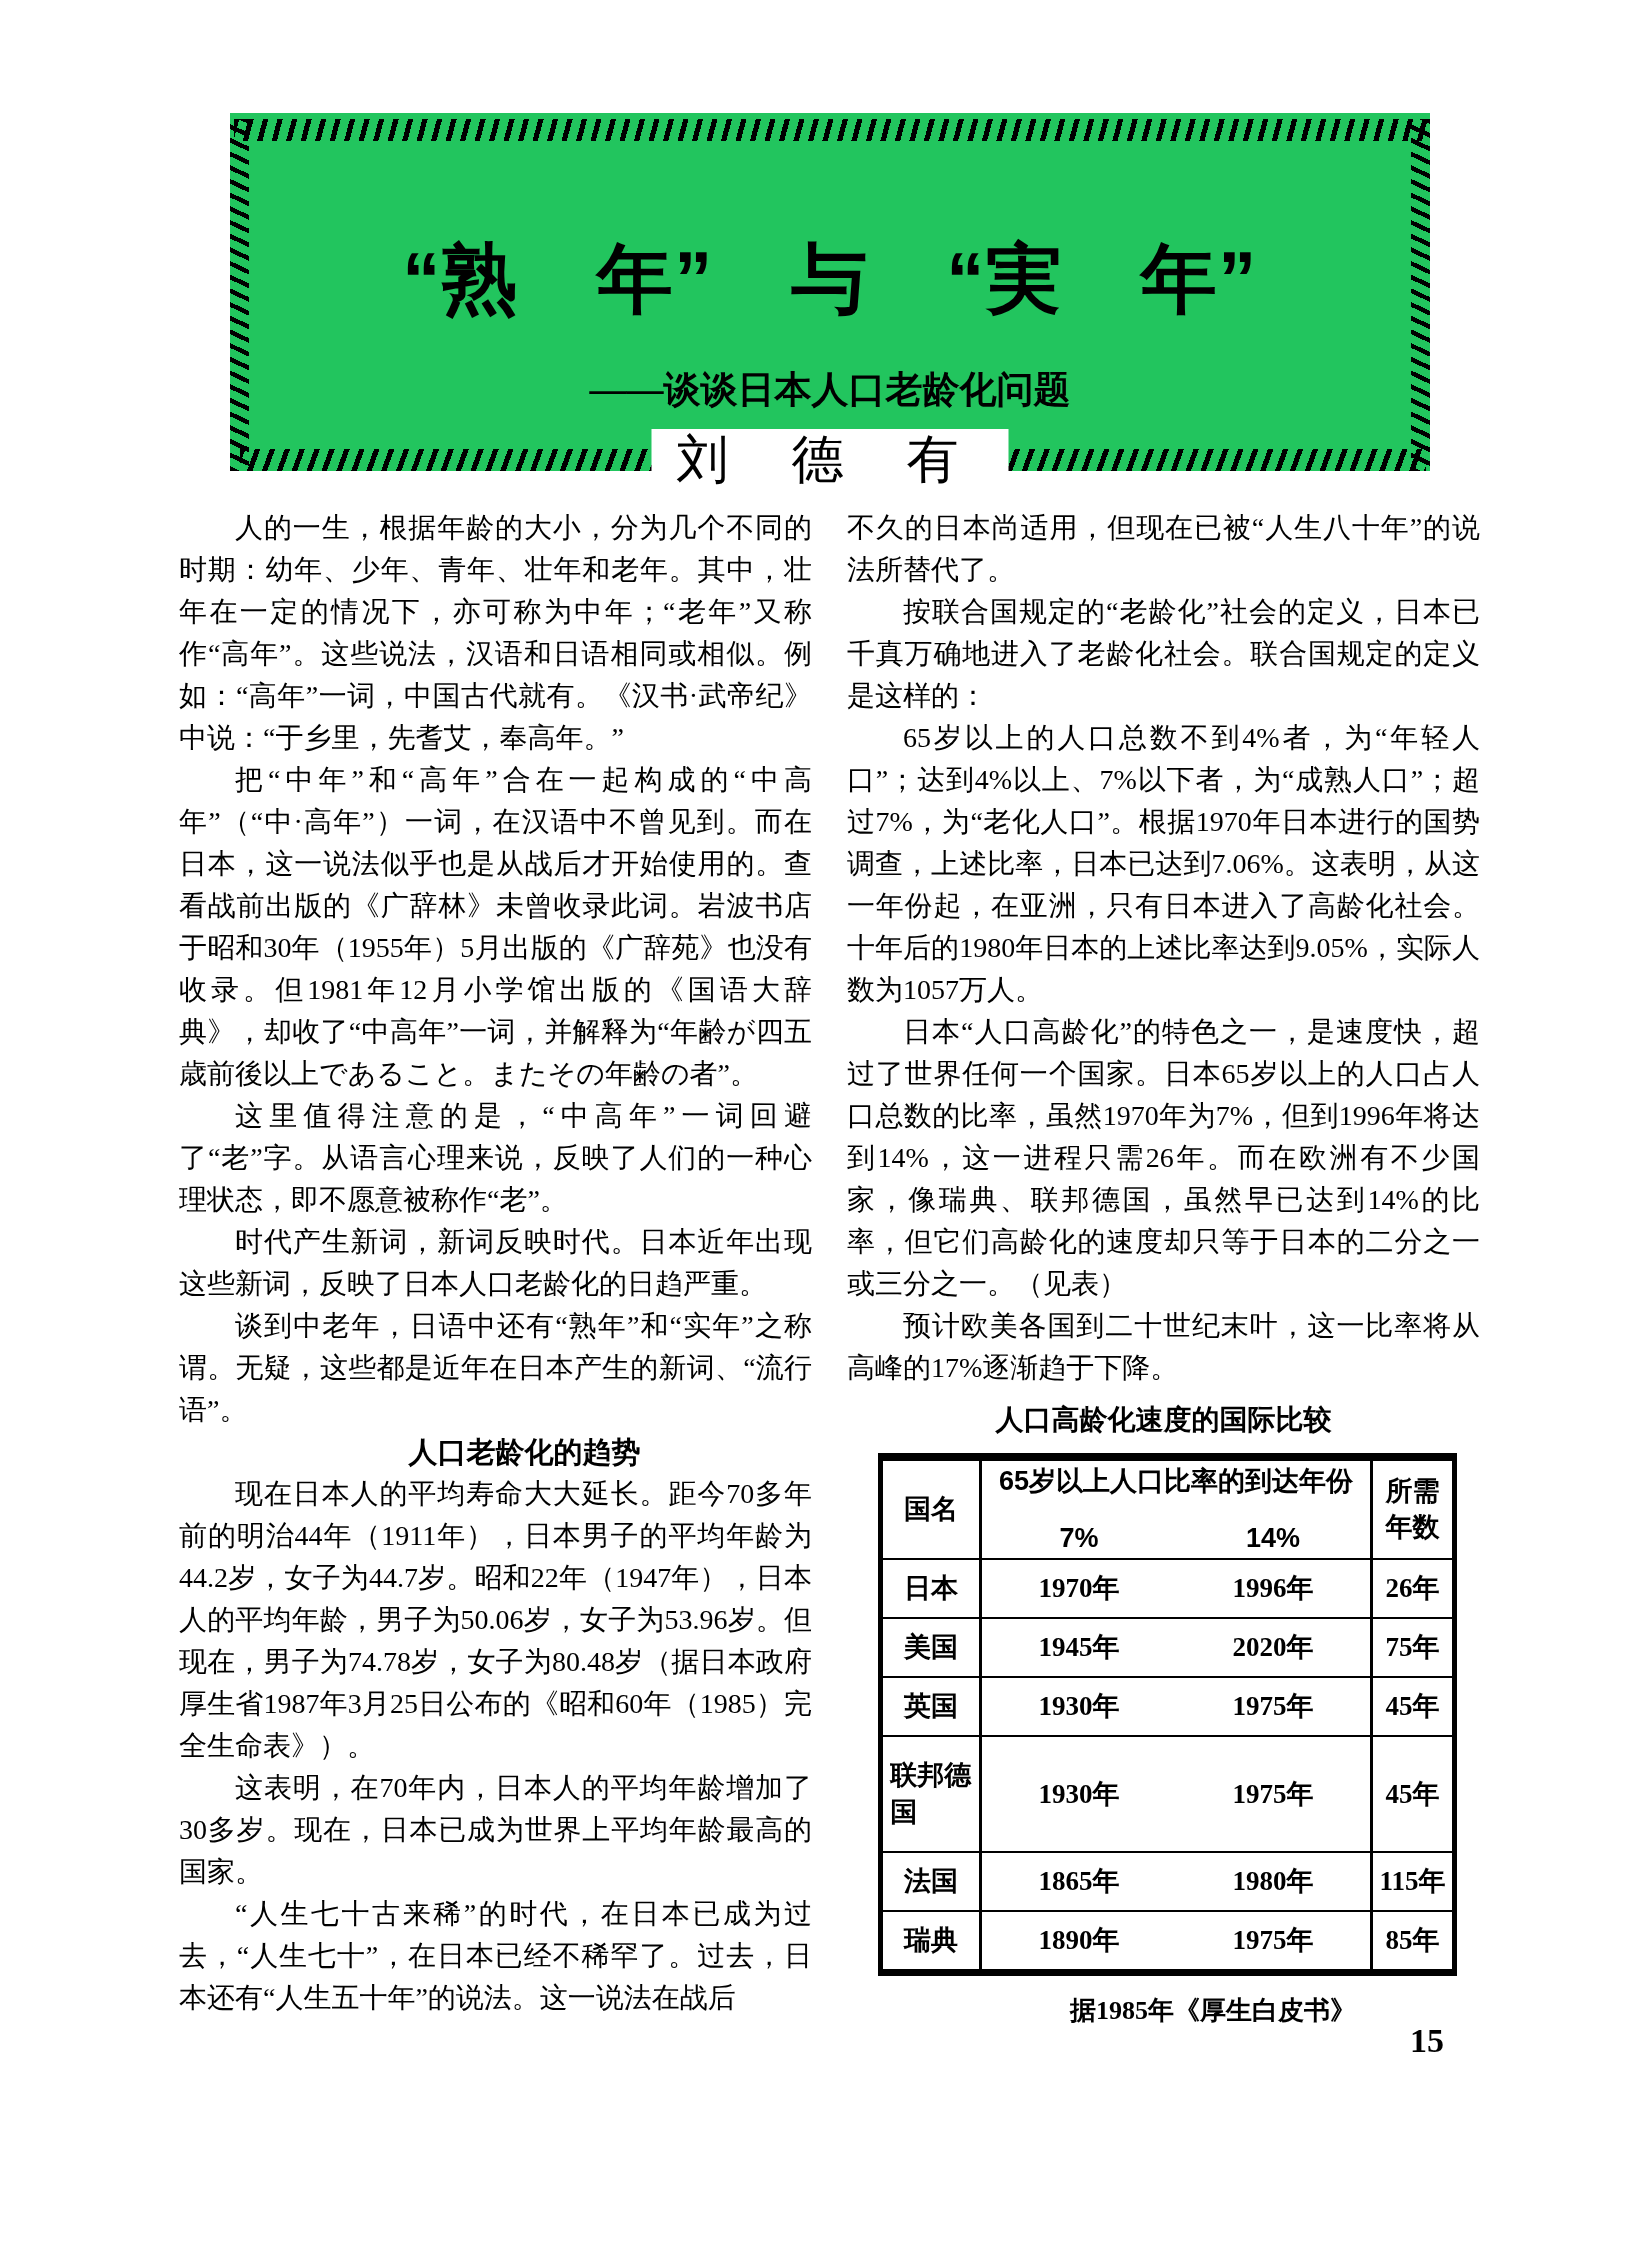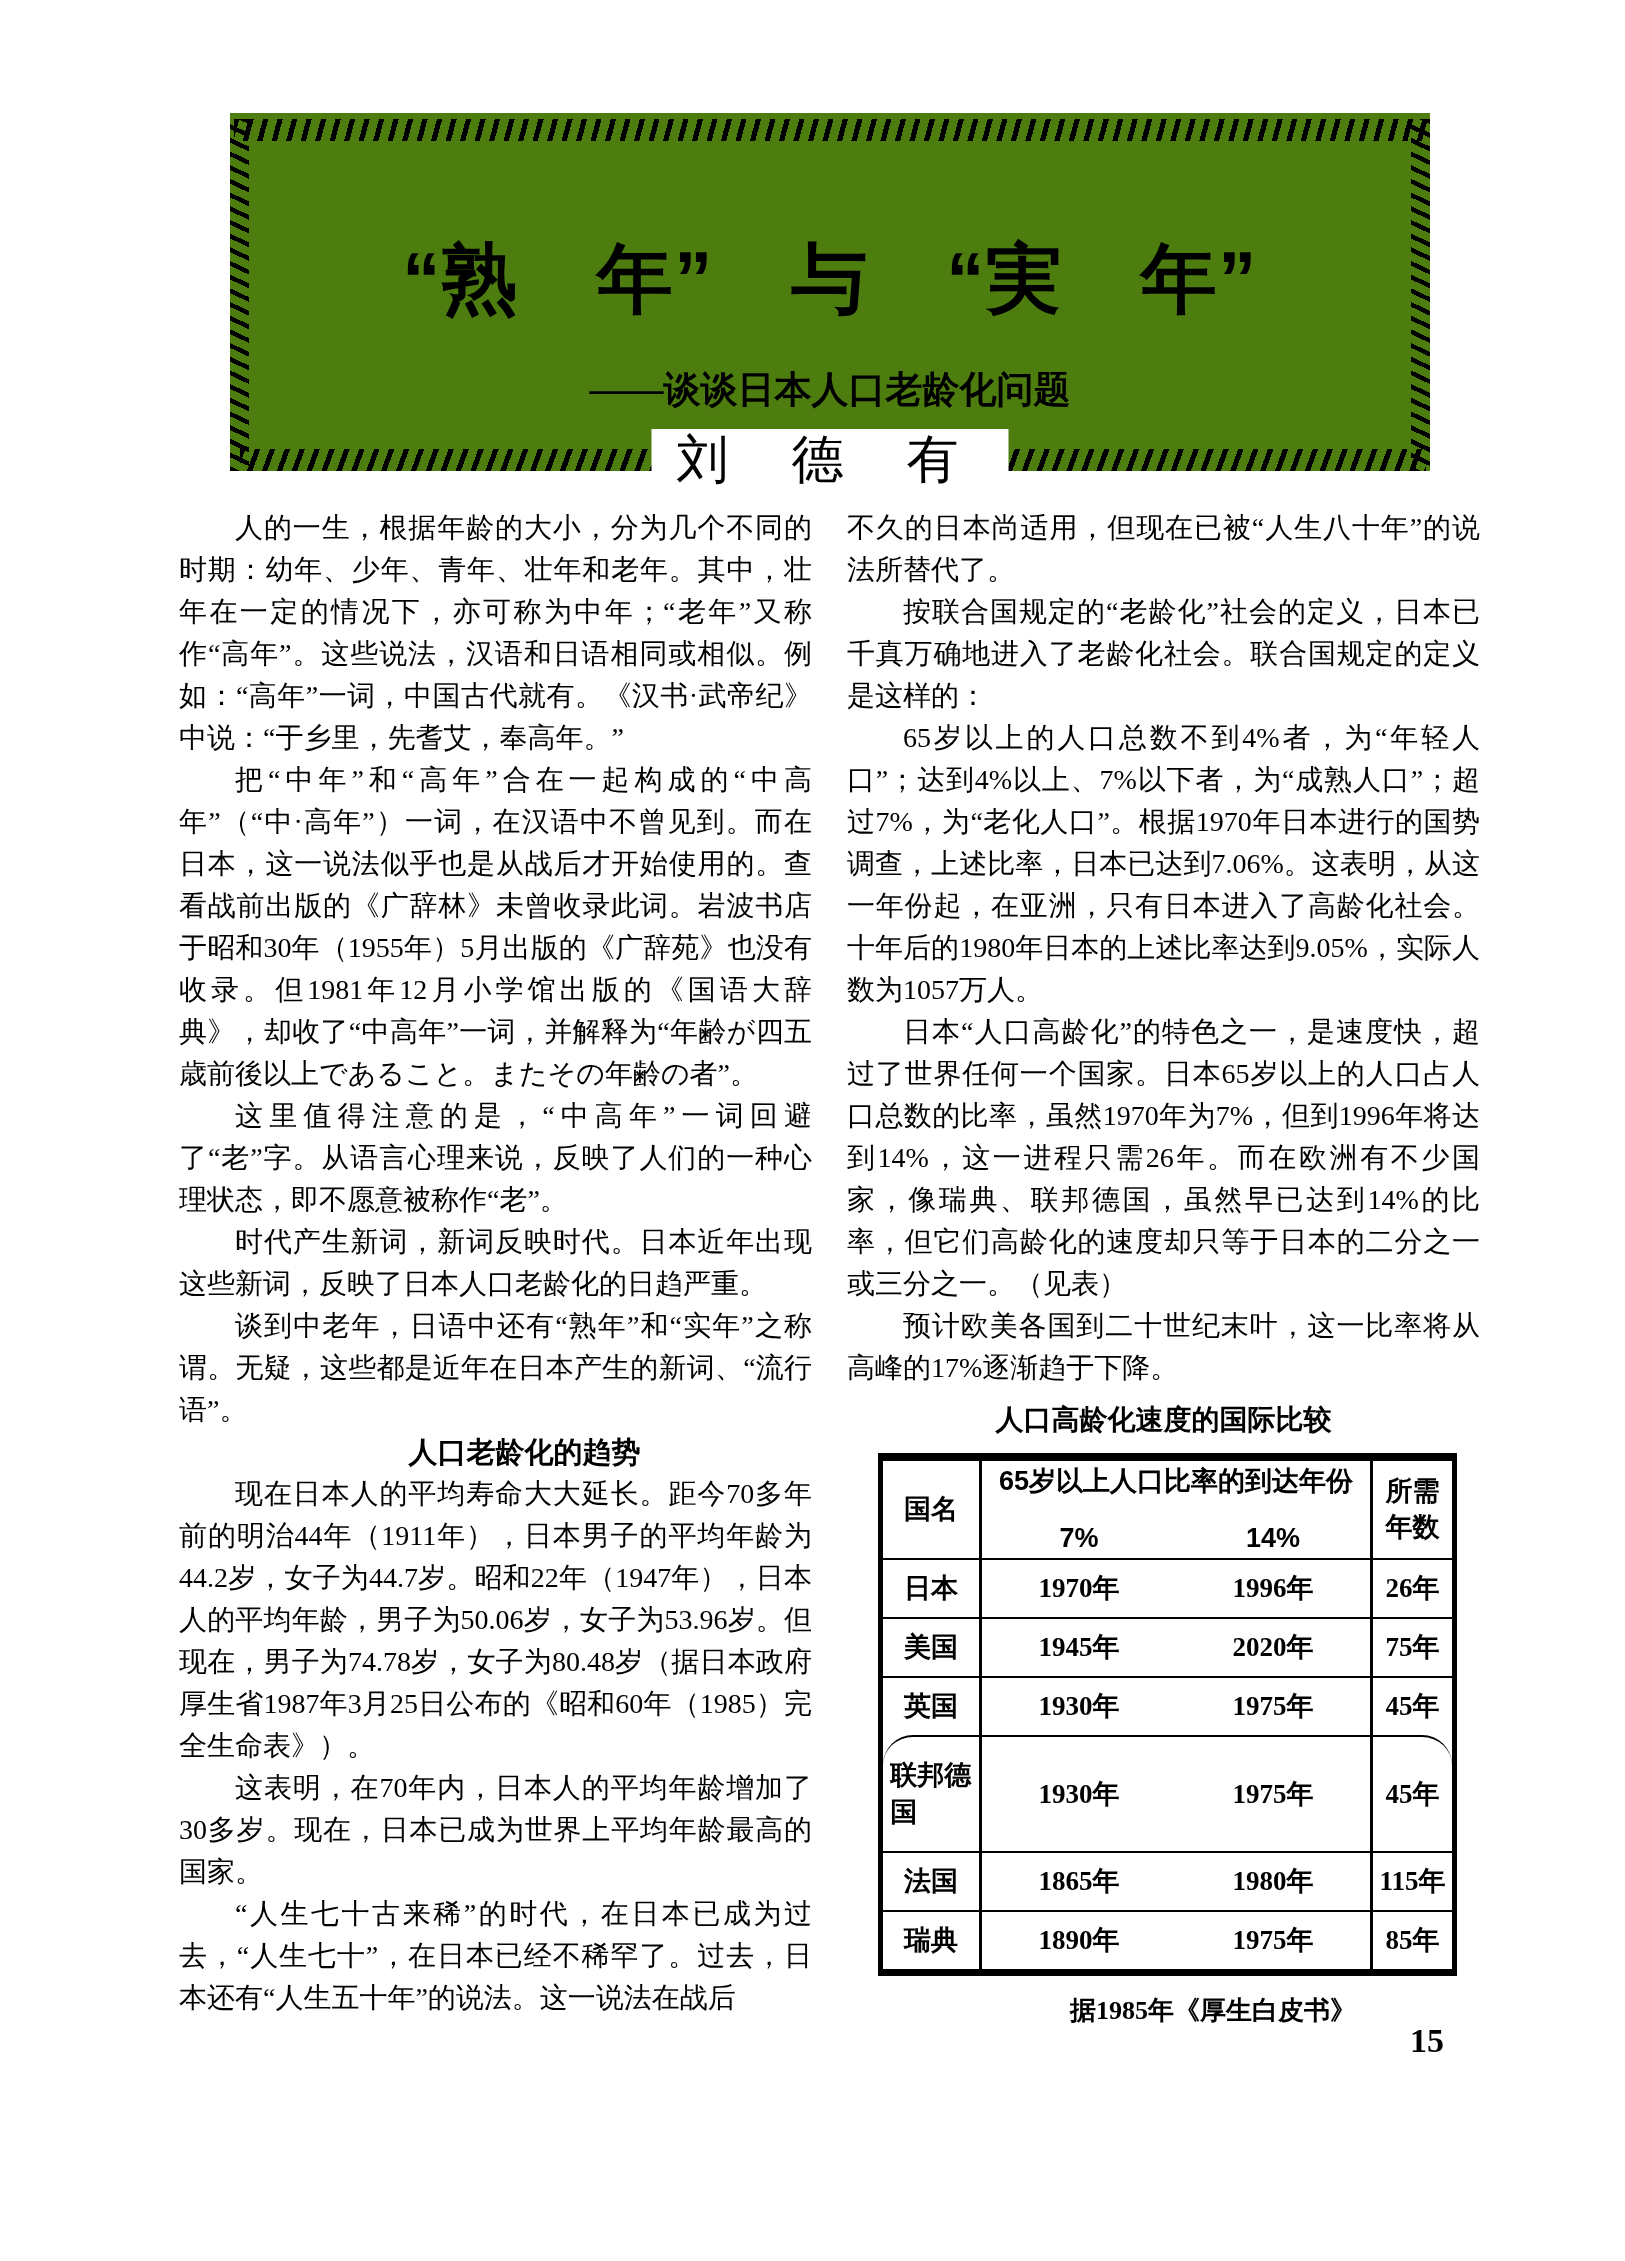--- a/index.html
+++ b/index.html
@@ -4,21 +4,21 @@
 <style>
   * { margin:0; padding:0; box-sizing:border-box; }
   html,body { background:#e8e8e8; }
   body { font-family:"Liberation Serif","DejaVu Serif",serif; color:#000; }
   .page {
     position:relative; width:1626px; height:2261px; background:#ffffff;
     overflow:hidden; margin:0 auto;
   }
 
   
-  .title-box { position:absolute; left:230px; top:113px; width:1200px; height:358px; background:#4d7c0f; }
+  .title-box { position:absolute; left:230px; top:113px; width:1200px; height:358px; background:#22c55e; }
   .tb-edge { position:absolute; background:repeating-linear-gradient(105deg,#000 0 5.1px,transparent 5.1px 14px); }
   .tb-edge.top    { top:5.9px; left:4.4px; right:1.5px; height:22px; }
   .tb-edge.bottom { bottom:0; left:10.2px; right:4.4px; height:22px; background:repeating-linear-gradient(110deg,#000 0 5.1px,transparent 5.1px 14px); }
   .tb-edge.left   { top:5.9px; bottom:0; left:0; width:19px; background:repeating-linear-gradient(25deg,#000 0 4.4px,transparent 4.4px 12.4px); }
   .tb-edge.right  { top:5.9px; bottom:0; right:0; width:19px; background:repeating-linear-gradient(25deg,#000 0 4.4px,transparent 4.4px 12.4px); }
   .tb-title {
     position:absolute; top:128px; left:0; width:100%; text-align:center;
     font-family:"Liberation Sans","DejaVu Sans",sans-serif;
     font-weight:900; font-size:76px; line-height:1; letter-spacing:1.5px;
   }
@@ -47,21 +47,21 @@
   .table-title { text-align:center; font-weight:700; font-size:28px; margin-top:10.2px; line-height:42px; }
   .ctable {
     margin:11.7px 0 0 31px; width:579px;
     border:5.1px solid #000; border-top-width:8.8px; border-bottom-width:7.3px;
     font-size:27px; font-weight:600;
   }
   .crow { display:flex; align-items:stretch; border-top:2.9px solid #000; }
   .crow:first-child { border-top:none; }
   .crow.header { height:97px; border-top:none; font-family:"Liberation Sans","DejaVu Sans",sans-serif; font-weight:700; }
   .crow.body-row { height:59px; }
-  .crow.tall-row { height:116px;border-radius:30px; }
+  .crow.tall-row { height:116px; }
   .c-country {
     width:99px; flex:0 0 99px; border-right:3.7px solid #000;
     display:flex; align-items:center; justify-content:center;
     text-align:left; padding:2.9px 7.3px; line-height:1.35;
   }
   .c-mid { flex:1 1 auto; display:flex; flex-direction:column; justify-content:center; }
   .c-mid-line { display:flex; width:100%; }
   .c-mid-line span { flex:1 1 50%; text-align:center; }
   .c-span-head { text-align:center; margin-bottom:15px; }
   .c-dur {

